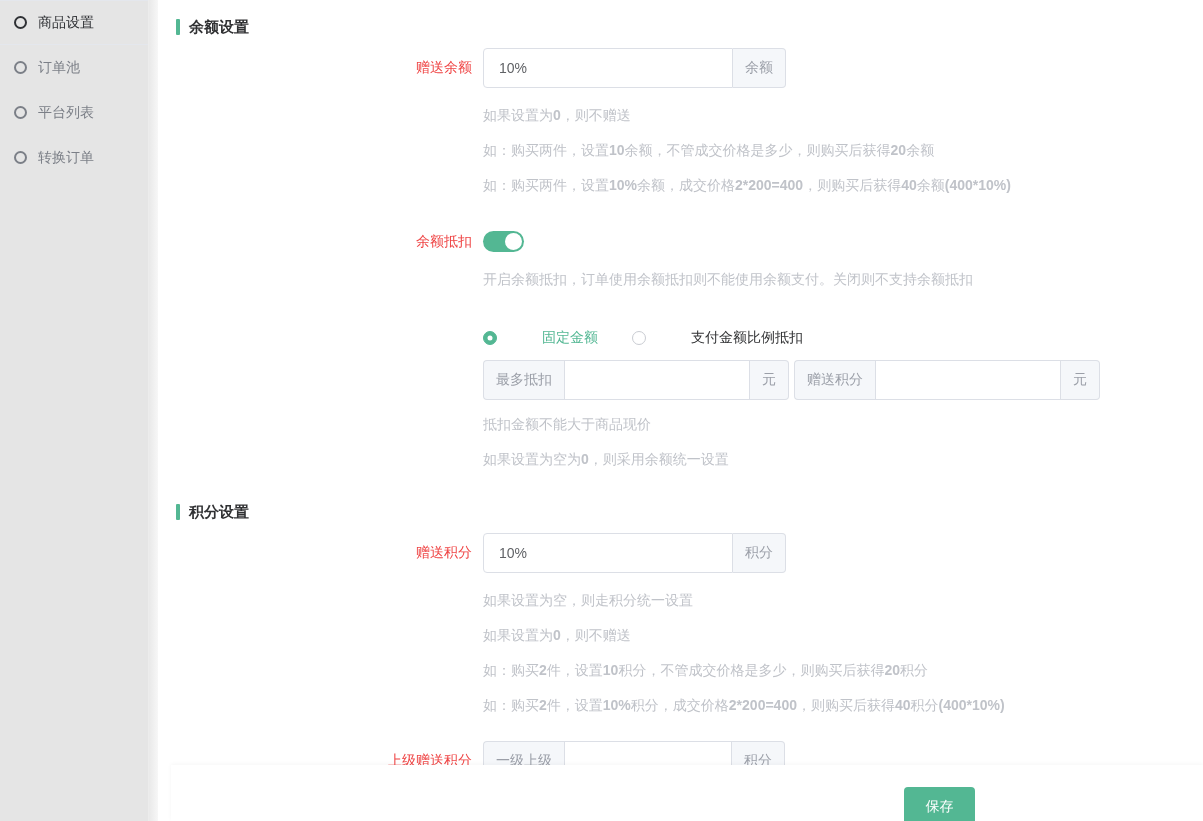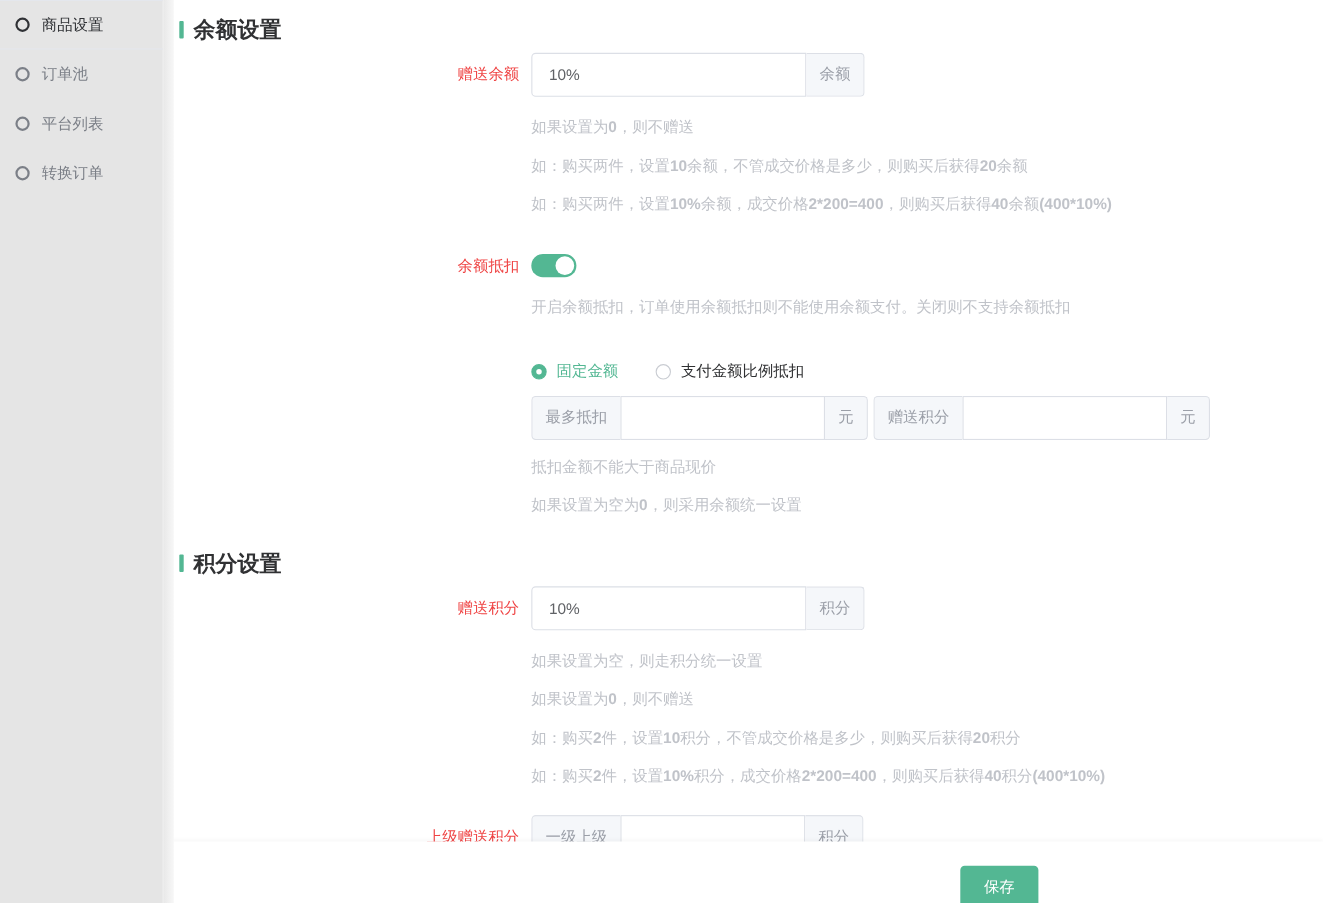--- a/index.html
+++ b/index.html
@@ -13,22 +13,22 @@
     font-size:14px; color:#7b7f87; cursor:pointer; }
   .side-item.active { color:#2f3135; border-top:1px solid #e4e7ed; border-bottom:1px solid #e4e7ed; }
   .circle-ico { width:13px; height:13px; border:2px solid currentColor; border-radius:50%;
     margin-right:11px; flex-shrink:0; }
   .scroll-strip { position:absolute; left:148px; top:0; bottom:0; width:10px;
     background:linear-gradient(to right,#e9e9e9,#f7f7f7); border-left:1px solid #ececec; z-index:7; }
 
   
   .content { position:absolute; left:158px; top:0; right:0; bottom:0; background:#fff;
     padding-top:18px; overflow:hidden; }
-  .section-title { display:flex; align-items:center; margin-left:5px; height:18px;
-    font-size:20px; font-weight:bold; color:#303133; }
+  .section-title { display:flex; align-items:center; margin-left:18px; height:18px;
+    font-size:15px; font-weight:bold; color:#303133; }
   .title-bar { width:4px; height:16px; background:#53b793; border-radius:1px; margin-right:9px; }
   .mt36 { margin-top:36px; }
 
   .form-row { display:flex; align-items:center; margin-top:12px; }
   .form-label { width:314px; text-align:right; font-size:14px; color:#ef4444; flex-shrink:0; }
   .controls { margin-left:11px; display:flex; align-items:center; }
 
   .tip { margin-left:325px; margin-top:20px; font-size:14px; color:#c0c3c9; line-height:15px; }
   .tip b { font-weight:bold; color:#c0c3c9; }
 
@@ -48,38 +48,38 @@
   .gap5 { margin-left:5px; }
 
   
   .toggle-row { margin-top:38px; }
   .switch { position:relative; width:41px; height:21px; border-radius:11px; background:#53b793; cursor:pointer; }
   .switch .knob { position:absolute; right:2px; top:2px; width:17px; height:17px;
     border-radius:50%; background:#fff; }
 
   
   .radio-row { margin-left:325px; margin-top:42px; display:flex; align-items:center; }
-  .radio { display:flex; align-items:center; cursor:pointer; }
+  .radio { display:flex; align-items:center; cursor:pointer;gap:36px; }
   .radio + .radio { margin-left:34px; }
   .radio-dot { position:relative; width:14px; height:14px; border-radius:50%;
     border:1px solid #c9ccd2; background:#fff; margin-right:9px; flex-shrink:0; }
   .radio-dot.checked { background:#53b793; border-color:#53b793; }
   .radio-dot.checked::after { content:""; position:absolute; left:50%; top:50%;
     width:5px; height:5px; border-radius:50%; background:#fff; transform:translate(-50%,-50%); }
   .radio-label { font-size:14px; color:#303133; }
   .radio-label.green { color:#53b793; }
 
   .deduct-inputs { margin-left:325px; margin-top:13px; display:flex; }
   .tip.tight { margin-top:17px; }
 
   .parent-row { margin-top:28px; }
   .partial-group { margin-left:325px; margin-top:5px; }
 
   
-  .footer { position:absolute; left:140px; right:0; bottom:0; height:56px; background:#fff;
+  .footer { position:absolute; left:171px; right:0; bottom:0; height:56px; background:#fff;
     box-shadow:0 -1px 4px rgba(0,0,0,0.04); z-index:5; }
   .save-btn { position:absolute; left:733px; top:22px; width:71px; height:40px;
     background:#53b793; color:#fff; border:none; border-radius:4px; font-size:14px; cursor:pointer; }
 </style>
 </head>
 <body>
 
 <div class="page">
 
   <aside class="sidebar">

